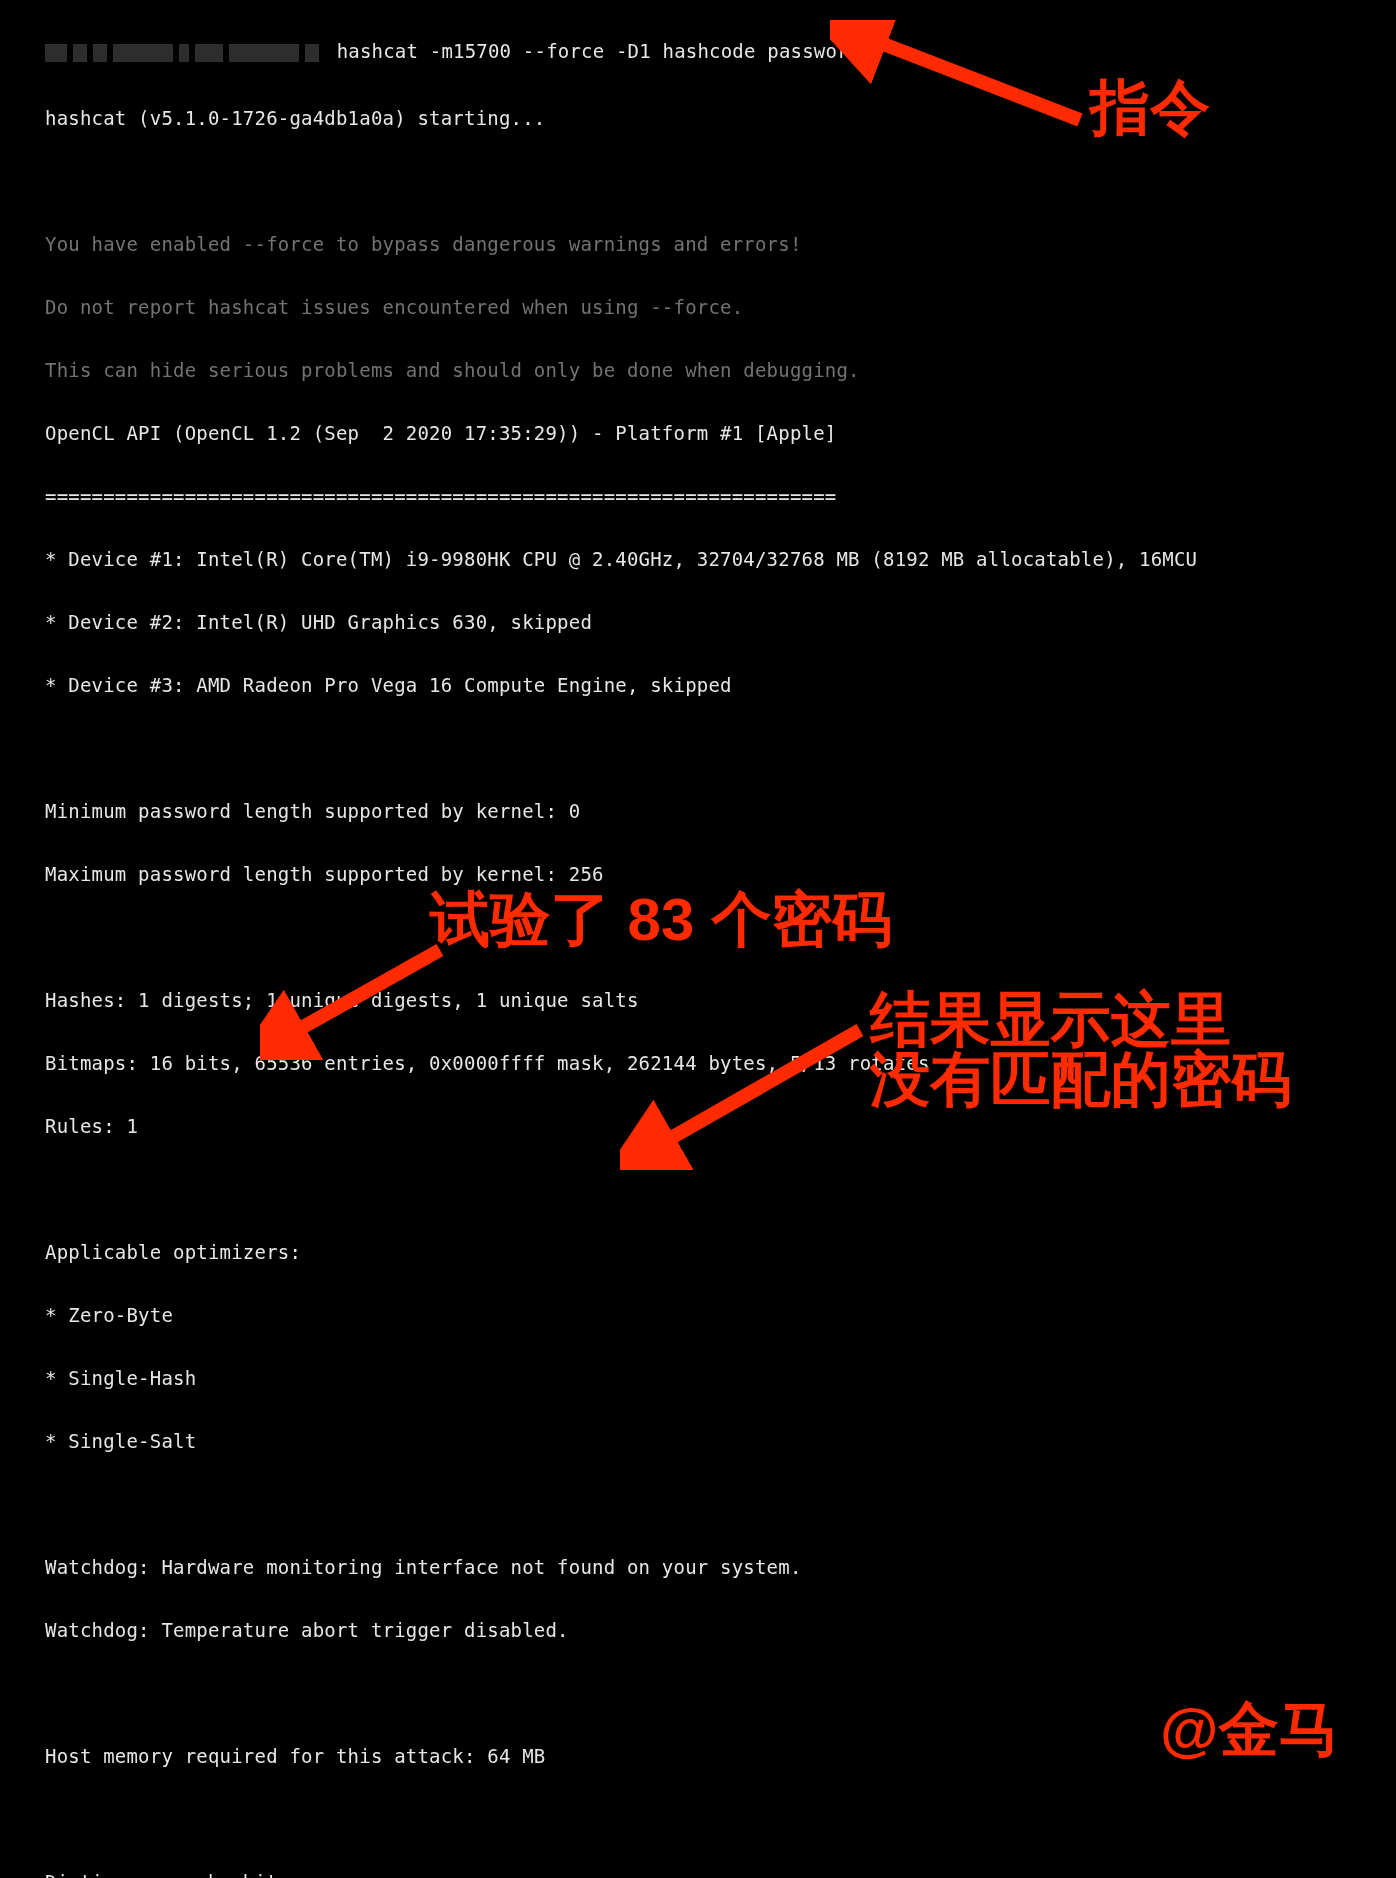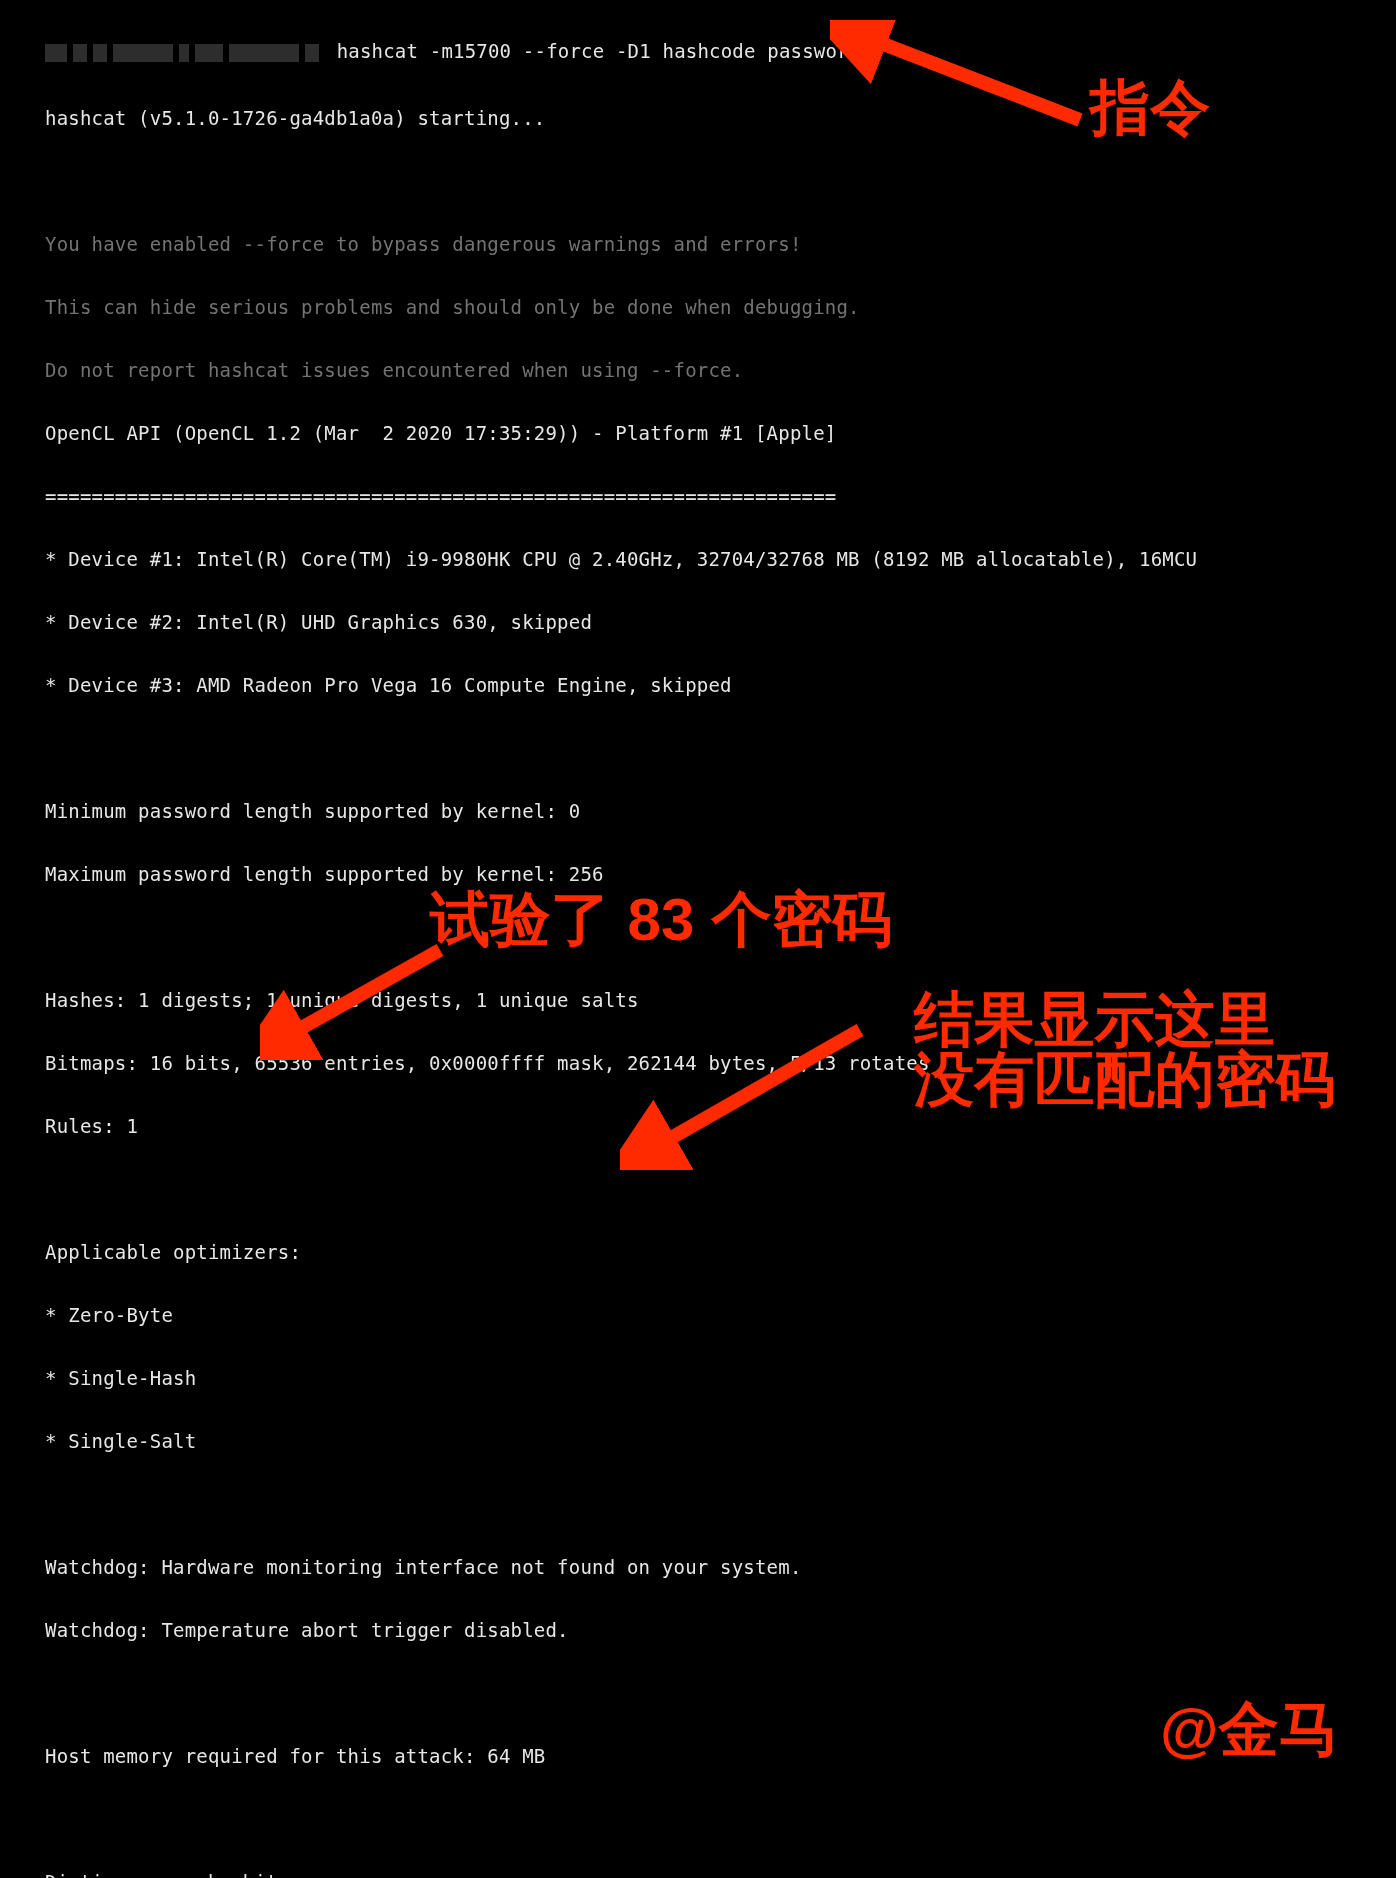--- a/index.html
+++ b/index.html
@@ -36,38 +36,38 @@
     position: absolute;
     color: #ff2a00;
     font-family: "PingFang SC", "Hiragino Sans GB", "Microsoft YaHei", sans-serif;
     font-weight: 600;
     font-size: 60px;
     line-height: 60px;
     pointer-events: none;
   }
   #ann-cmd   { top: 78px;  left: 1090px; }
   #ann-83    { top: 890px; left: 430px;  }
-  #ann-res   { top: 990px; left: 870px; margin-left: 44px;  }
+  #ann-res   { top: 990px; left: 870px;  }
   #ann-sig   { top: 1700px; left: 1160px;}
   svg.arrow {
     position: absolute;
     pointer-events: none;
   }
 </style>
 </head>
 <body>
 
 <div class="terminal">
 <div class="line"><span class="obscure"><span style="width:22px"></span><span style="width:14px"></span><span style="width:14px"></span><span style="width:60px"></span><span style="width:10px"></span><span style="width:28px"></span><span style="width:70px"></span><span style="width:14px"></span></span><span> hashcat -m15700 --force -D1 hashcode password</span></div>
 <div class="line">hashcat (v5.1.0-1726-ga4db1a0a) starting...</div>
 <div class="line"> </div>
 <div class="line yellow">You have enabled --force to bypass dangerous warnings and errors!</div>
+<div class="line yellow">Do not report hashcat issues encountered when using --force.</div>
 <div class="line yellow">This can hide serious problems and should only be done when debugging.</div>
-<div class="line yellow">Do not report hashcat issues encountered when using --force.</div>
-<div class="line">OpenCL API (OpenCL 1.2 (Mar  2 2020 17:35:29)) - Platform #1 [Apple]</div>
+<div class="line">OpenCL API (OpenCL 1.2 (Sep  2 2020 17:35:29)) - Platform #1 [Apple]</div>
 <div class="line">====================================================================</div>
 <div class="line">* Device #1: Intel(R) Core(TM) i9-9980HK CPU @ 2.40GHz, 32704/32768 MB (8192 MB allocatable), 16MCU</div>
 <div class="line">* Device #2: Intel(R) UHD Graphics 630, skipped</div>
 <div class="line">* Device #3: AMD Radeon Pro Vega 16 Compute Engine, skipped</div>
 <div class="line"> </div>
 <div class="line">Minimum password length supported by kernel: 0</div>
 <div class="line">Maximum password length supported by kernel: 256</div>
 <div class="line"> </div>
 <div class="line">Hashes: 1 digests; 1 unique digests, 1 unique salts</div>
 <div class="line">Bitmaps: 16 bits, 65536 entries, 0x0000ffff mask, 262144 bytes, 5/13 rotates</div>

